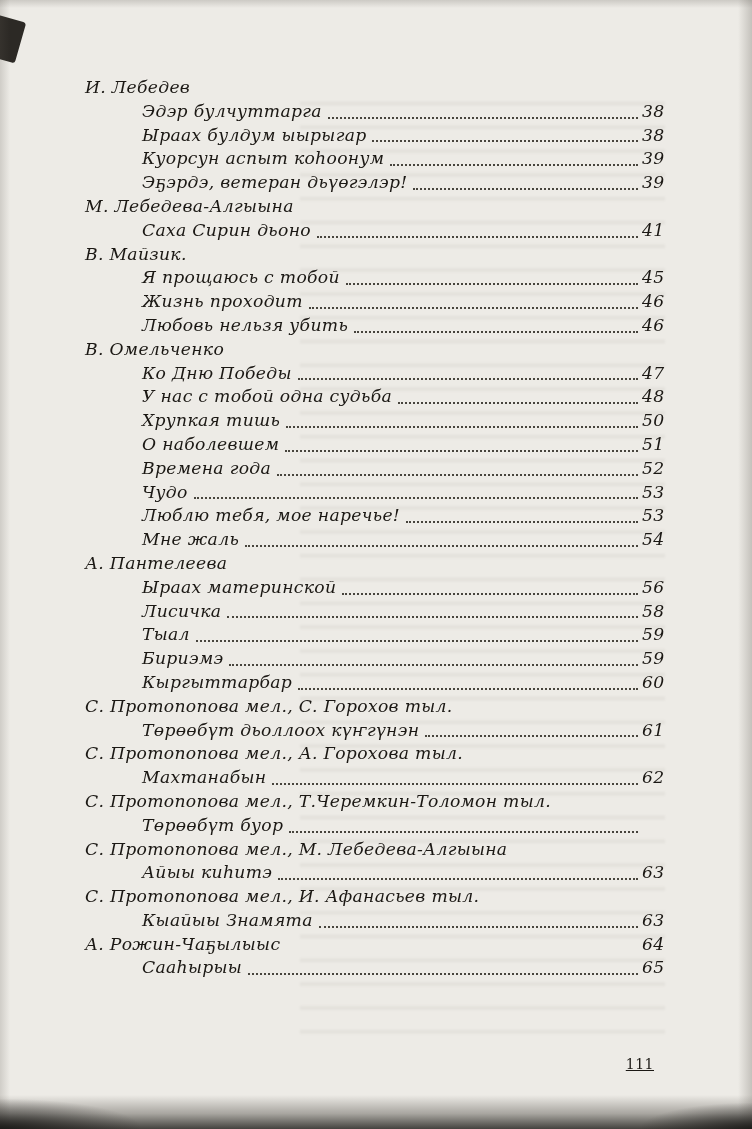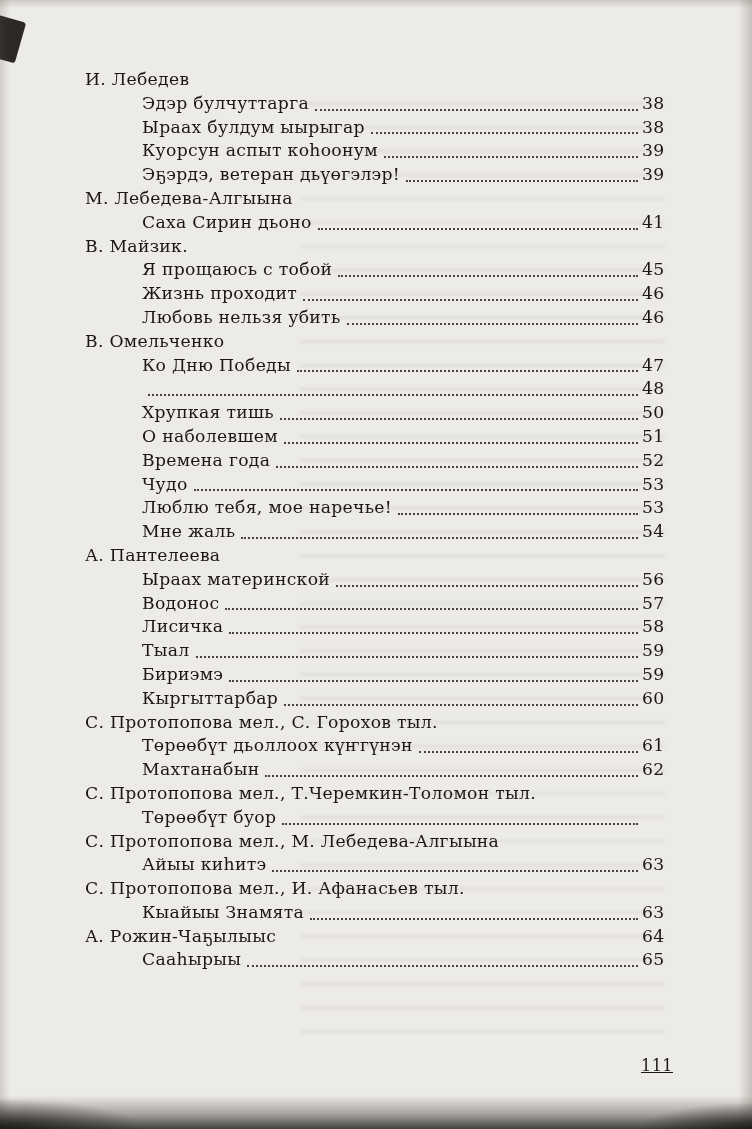--- a/index.html
+++ b/index.html
@@ -9,43 +9,43 @@
     background: #8d8a84;
     font-family: "DejaVu Serif", "Liberation Serif", serif;
   }
   .scan {
     position: absolute; inset: 0;
     background: #edebe6;
     overflow: hidden;
   }
   
   .toc {
-    position: absolute; left: 85px; top: 68px; width: 585px;
+    position: absolute; left: 85px; top: 76px; width: 585px; font-style: italic;
   }
   .row {
     display: flex; align-items: baseline;
     height: 23.8px; line-height: 23.8px;
     font-size: 17.2px; color: #1b1814;
     letter-spacing: 0.3px;
     white-space: nowrap;
   }
   .row.title { padding-left: 57px; }
   .label { flex: 0 0 auto; }
   .leader {
     flex: 1 1 auto; min-width: 10px;
     border-bottom: 2px dotted #47443d;
     align-self: flex-end;
     margin: 0 4px 5px 6px;
   }
   .spacer { flex: 1 1 auto; }
   .pagenum { flex: 0 0 auto; min-width: 28px; text-align: left; }
   
   .folio {
-    position: absolute; top: 1056px; right: 79px;
-    font-size: 16px; color: #1b1814; letter-spacing: 0.5px; text-decoration: underline;
+    position: absolute; top: 1056px; right: 98px;
+    font-size: 14px; color: #1b1814; letter-spacing: 0.5px; text-decoration: underline;
   }
   
   .corner-mark-tl {
     position: absolute; left: -9px; top: 18px;
     width: 30px; height: 42px;
     background: #16140f;
     transform: rotate(16deg);
     border-radius: 3px; opacity: .9;
   }
   .show-through {
@@ -147,20 +147,21 @@
       </div>
       <div class="row author">
         <span class="label">В. Омельченко</span>
       </div>
       <div class="row title">
         <span class="label">Ко Дню Победы</span>
         <span class="leader"></span>
         <span class="pagenum">47</span>
       </div>
       <div class="row title">
+        <span class="label">У нас с тобой одна судьба</span>
         <span class="leader"></span>
         <span class="pagenum">48</span>
       </div>
       <div class="row title">
         <span class="label">Хрупкая тишь</span>
         <span class="leader"></span>
         <span class="pagenum">50</span>
       </div>
       <div class="row title">
         <span class="label">О наболевшем</span>
@@ -189,25 +190,20 @@
       </div>
       <div class="row author">
         <span class="label">А. Пантелеева</span>
       </div>
       <div class="row title">
         <span class="label">Ыраах материнской</span>
         <span class="leader"></span>
         <span class="pagenum">56</span>
       </div>
       <div class="row title">
-        <span class="label">Водонос</span>
-        <span class="leader"></span>
-        <span class="pagenum">57</span>
-      </div>
-      <div class="row title">
         <span class="label">Лисичка</span>
         <span class="leader"></span>
         <span class="pagenum">58</span>
       </div>
       <div class="row title">
         <span class="label">Тыал</span>
         <span class="leader"></span>
         <span class="pagenum">59</span>
       </div>
       <div class="row title">
@@ -220,20 +216,23 @@
         <span class="leader"></span>
         <span class="pagenum">60</span>
       </div>
       <div class="row author">
         <span class="label">С. Протопопова мел., С. Горохов тыл.</span>
       </div>
       <div class="row title">
         <span class="label">Төрөөбүт дьоллоох күҥгүнэн</span>
         <span class="leader"></span>
         <span class="pagenum">61</span>
+      </div>
+      <div class="row author">
+        <span class="label">С. Протопопова мел., А. Горохова тыл.</span>
       </div>
       <div class="row title">
         <span class="label">Махтанабын</span>
         <span class="leader"></span>
         <span class="pagenum">62</span>
       </div>
       <div class="row author">
         <span class="label">С. Протопопова мел., Т.Черемкин-Толомон тыл.</span>
       </div>
       <div class="row title">

